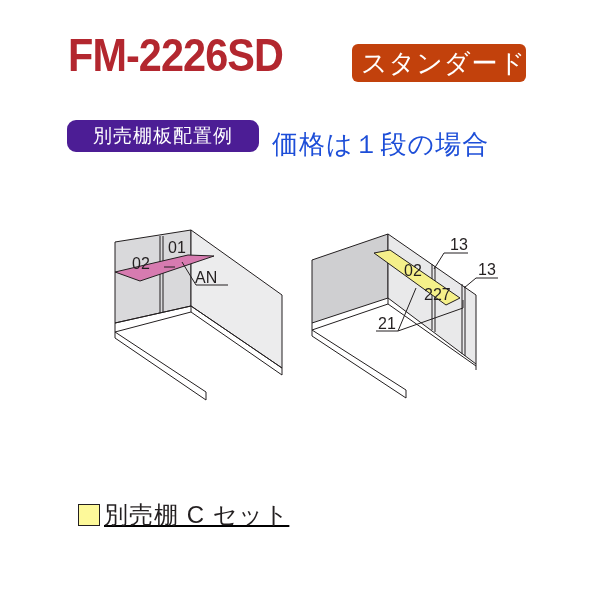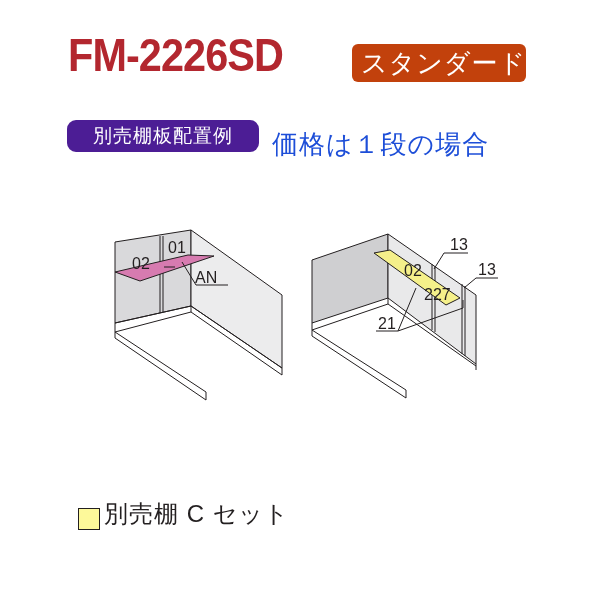--- a/index.html
+++ b/index.html
@@ -12,21 +12,21 @@
                background:#c2410c; color:#fff; border-radius:6px; font-size:26px;
                line-height:38px; text-align:right; letter-spacing:1px; }
   .badge-layout { position:absolute; left:67px; top:120px; width:192px; height:32px;
                   background:#4c1d95; color:#fff; border-radius:9px; font-size:19px;
                   line-height:32px; text-align:center; letter-spacing:1px; }
   .note { position:absolute; left:272px; top:120px; font-size:26px; line-height:32px;
           color:#1d4ed8; letter-spacing:1px;margin-top:8px; }
   .diagram { position:absolute; top:220px; }
   .diagram svg { display:block; }
   .legend { position:absolute; left:78px; }
-  .legend-item { display:flex; align-items:flex-end; height:30px; }
+  .legend-item { display:flex; align-items:center; height:30px;text-decoration:underline; }
   .swatch { width:22px; height:22px; border:1.5px solid #231f20; box-sizing:border-box; margin-right:4px; }
   .legend-label { font-size:24px; color:#231f20; letter-spacing:1px; }
   svg text { font-family:"Liberation Sans", "DejaVu Sans", sans-serif; }
 </style>
 </head>
 <body>
 
 <div class="title">FM-2226SD</div>
 <div class="badge-std">スタンダード</div>
 

